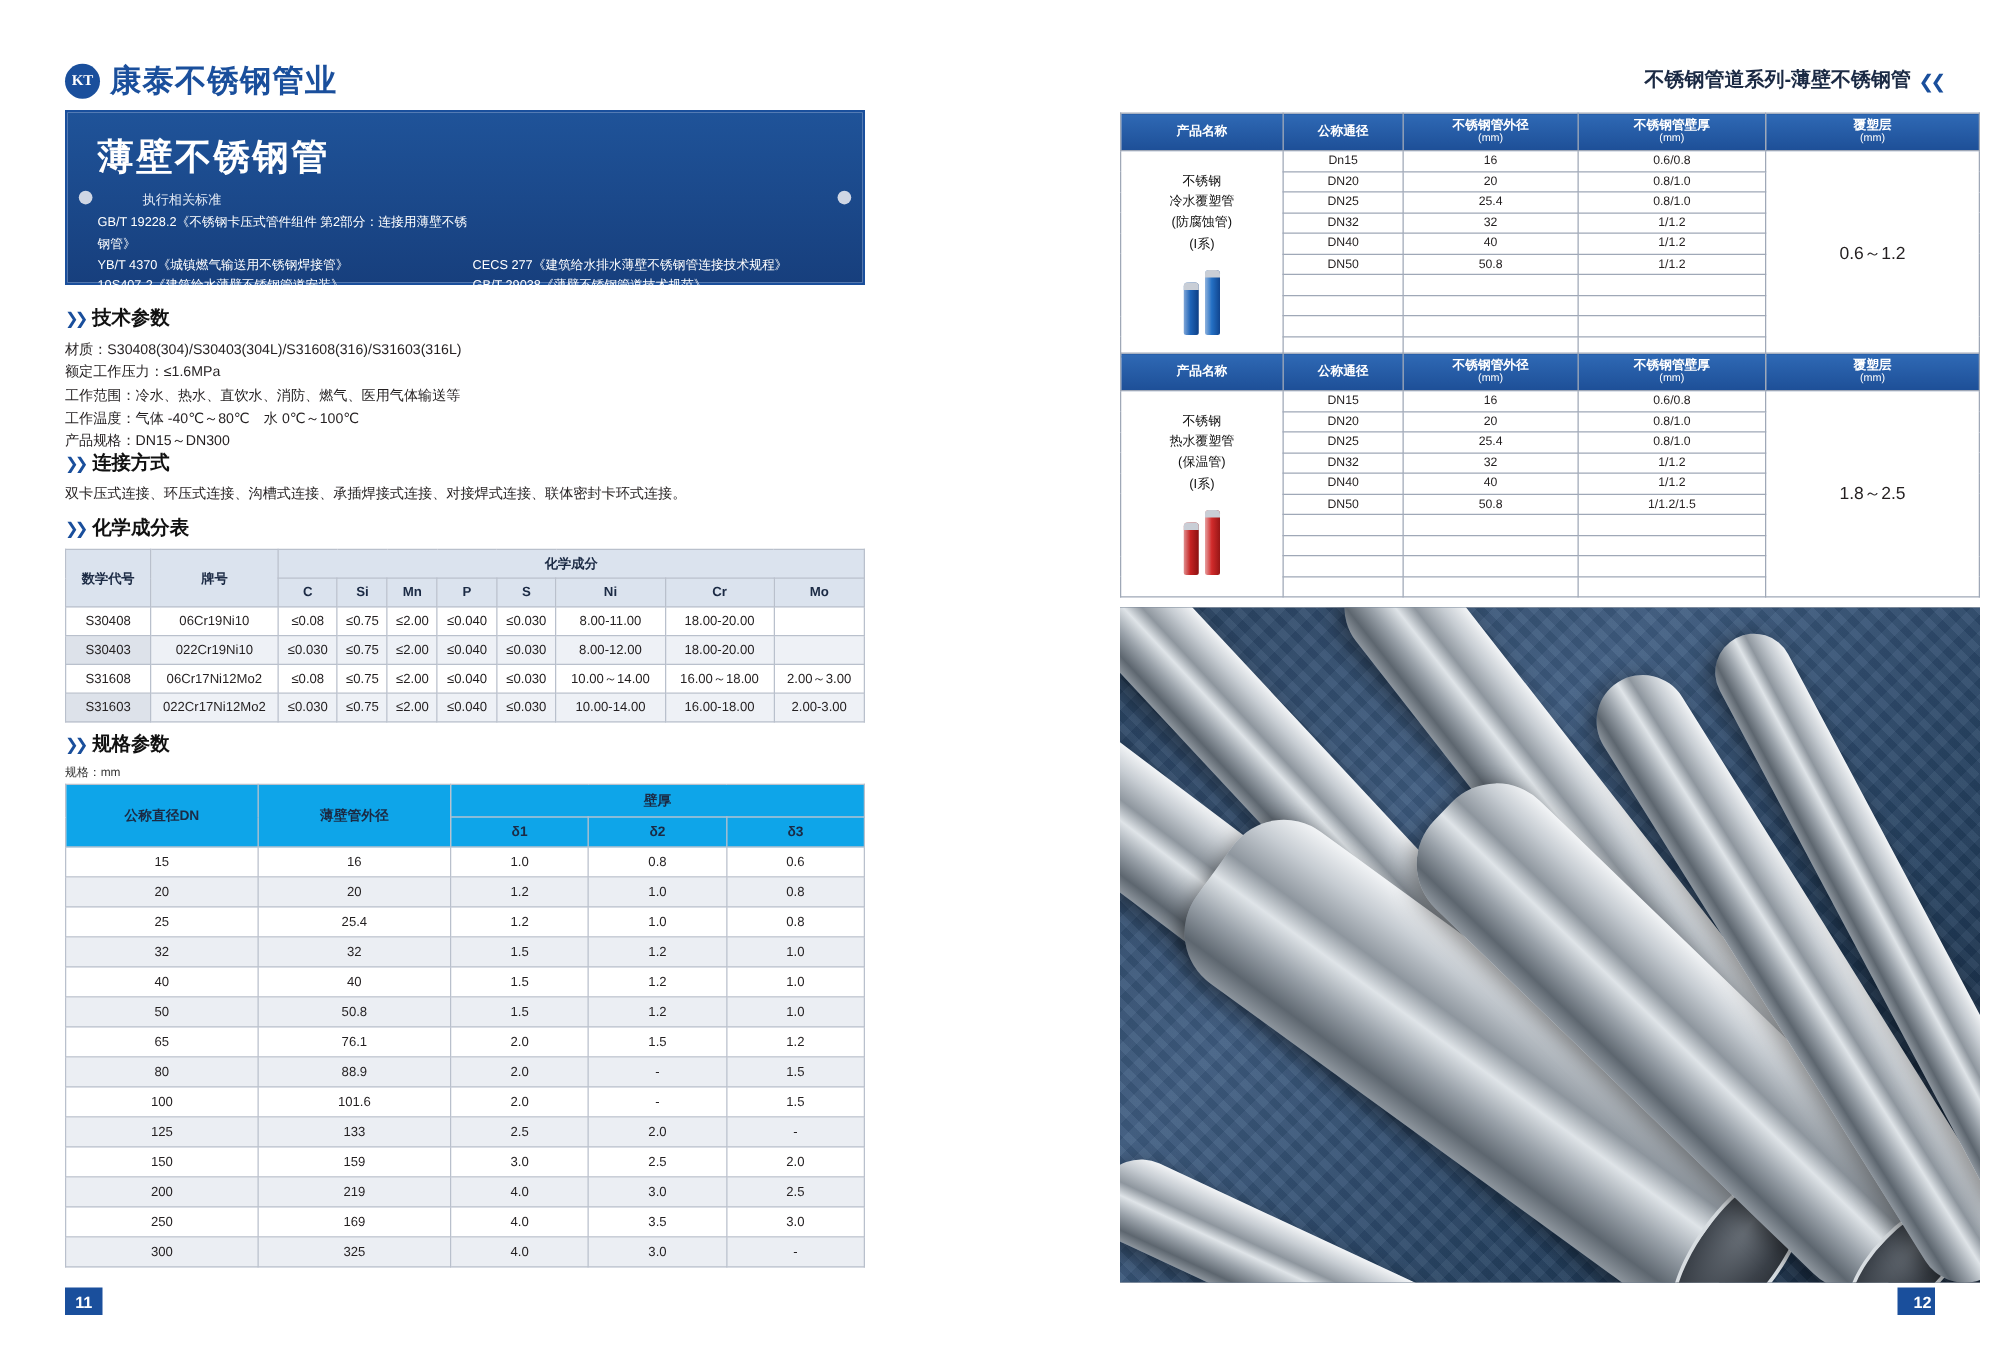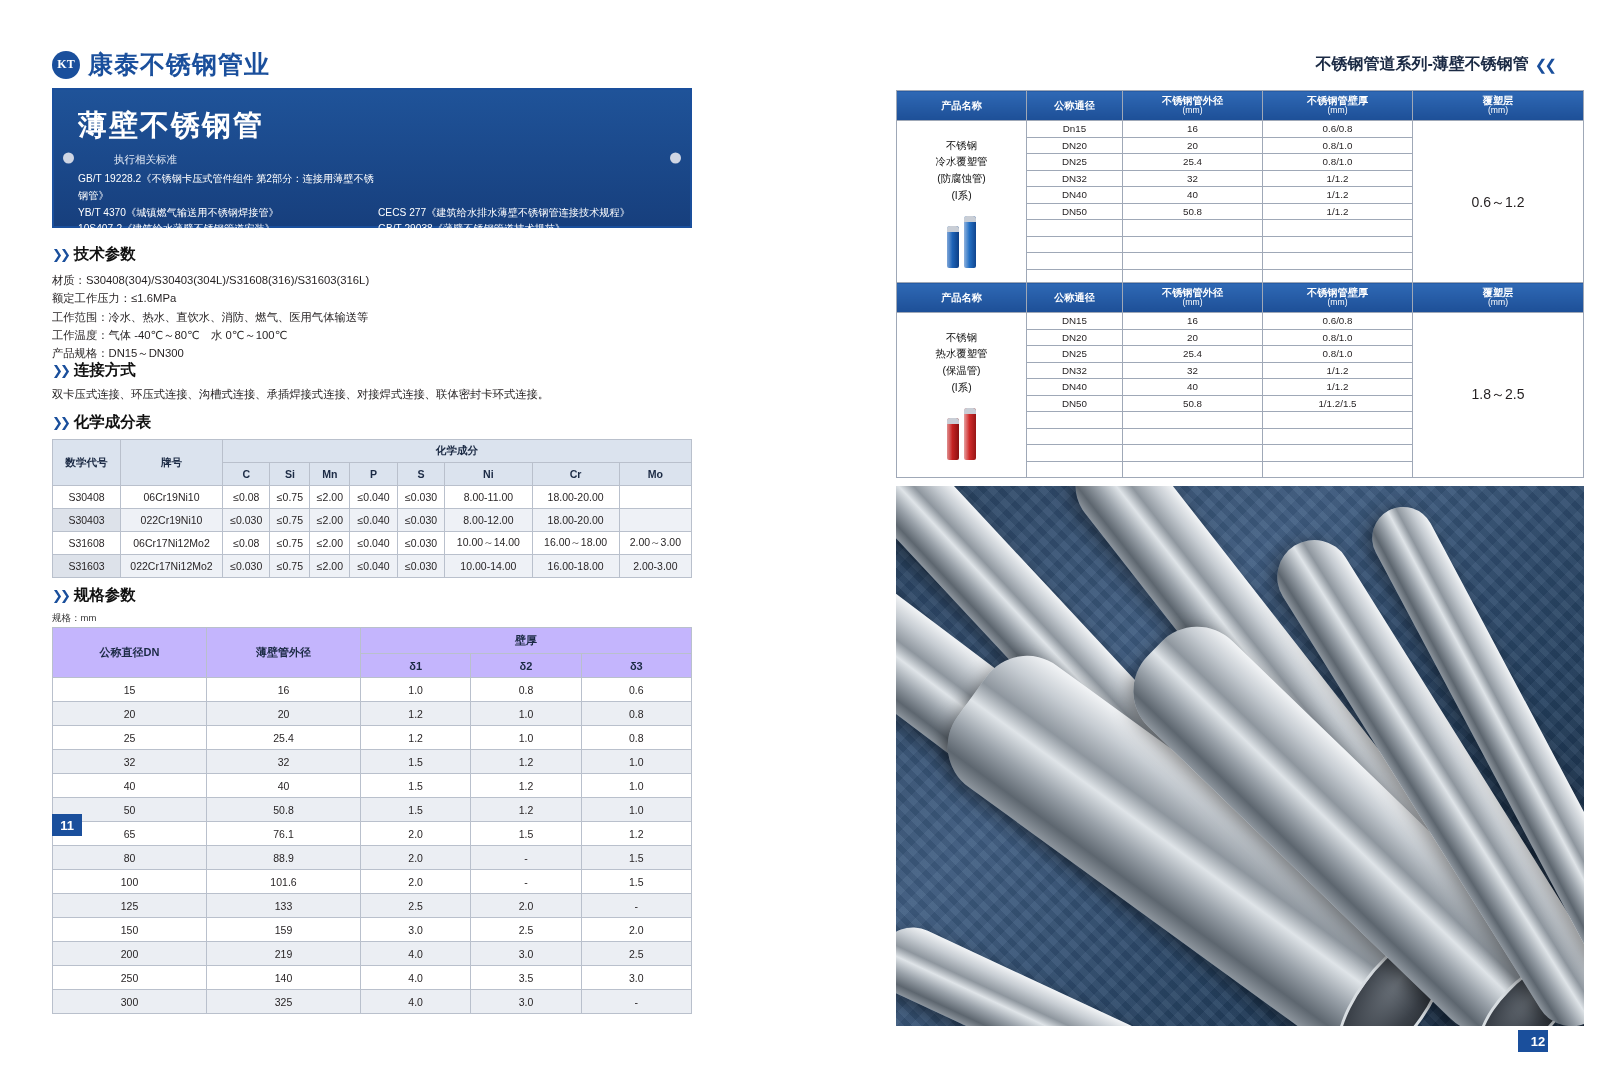--- a/index.html
+++ b/index.html
@@ -8,21 +8,21 @@
     width:1600px; height:1086px;
     background:#ffffff;
     font-family:"Liberation Sans","DejaVu Sans",sans-serif;
     color:#231f20;
     position:relative;
     overflow:hidden;
   }
   .page { position:absolute; inset:0; }
 
   
-  .left { position:absolute; left:0; top:0; width:880px; height:870px; }
+  .left { position:absolute; left:0; top:0; width:880px; height:1086px; }
   .right { position:absolute; left:880px; top:0; width:720px; height:1086px; }
 
   .logo-wrap { position:absolute; left:52px; top:48px; display:flex; align-items:center; gap:8px; }
   .logo-mark {
     width:28px; height:28px; border-radius:50%;
     background:#1a4f9c; color:#fff; font-size:12px; font-weight:bold;
     display:flex; align-items:center; justify-content:center;
     font-family:"Liberation Serif",serif;
   }
   .logo-text { font-size:25px; font-weight:bold; color:#1a4f9c; letter-spacing:1px; }
@@ -67,21 +67,21 @@
   .chem-table tbody tr:nth-child(odd) td { background:#ffffff; }
   .chem-table tbody tr:nth-child(even) td { background:#eef1f6; }
   .chem-table tbody td:first-child { background:#e4e8ef; }
   .chem-table tbody tr:nth-child(even) td:first-child { background:#dde2ea; }
 
   .unit-note { font-size:9.5px; color:#333; margin-bottom:2px; padding-right:40px; }
 
   .spec-table th, .spec-table td {
     border:1px solid #b9c0cc; text-align:center; padding:5px 2px; height:24px;
   }
-  .spec-table thead th { background:#c4b5fd; font-weight:bold; color:#1b2a44; font-size:11px; }
+  .spec-table thead th { background:#0ea5e9; font-weight:bold; color:#1b2a44; font-size:11px; }
   .spec-table tbody tr:nth-child(odd) td { background:#ffffff; }
   .spec-table tbody tr:nth-child(even) td { background:#ebeef3; }
 
   .pagenum-left {
     position:absolute; left:52px; bottom:34px;
     width:30px; height:22px; background:#1a4f9c; color:#fff;
     font-size:13px; font-weight:bold; display:flex; align-items:center; justify-content:center;
   }
   .pagenum-right {
     position:absolute; right:52px; bottom:34px;
@@ -369,21 +369,21 @@
             </tr>
           <tr>
               <td>200</td>
               <td>219</td>
               <td>4.0</td>
               <td>3.0</td>
               <td>2.5</td>
             </tr>
           <tr>
               <td>250</td>
-              <td>140</td>
+              <td>169</td>
               <td>4.0</td>
               <td>3.5</td>
               <td>3.0</td>
             </tr>
           <tr>
               <td>300</td>
               <td>325</td>
               <td>4.0</td>
               <td>3.0</td>
               <td>-</td>

